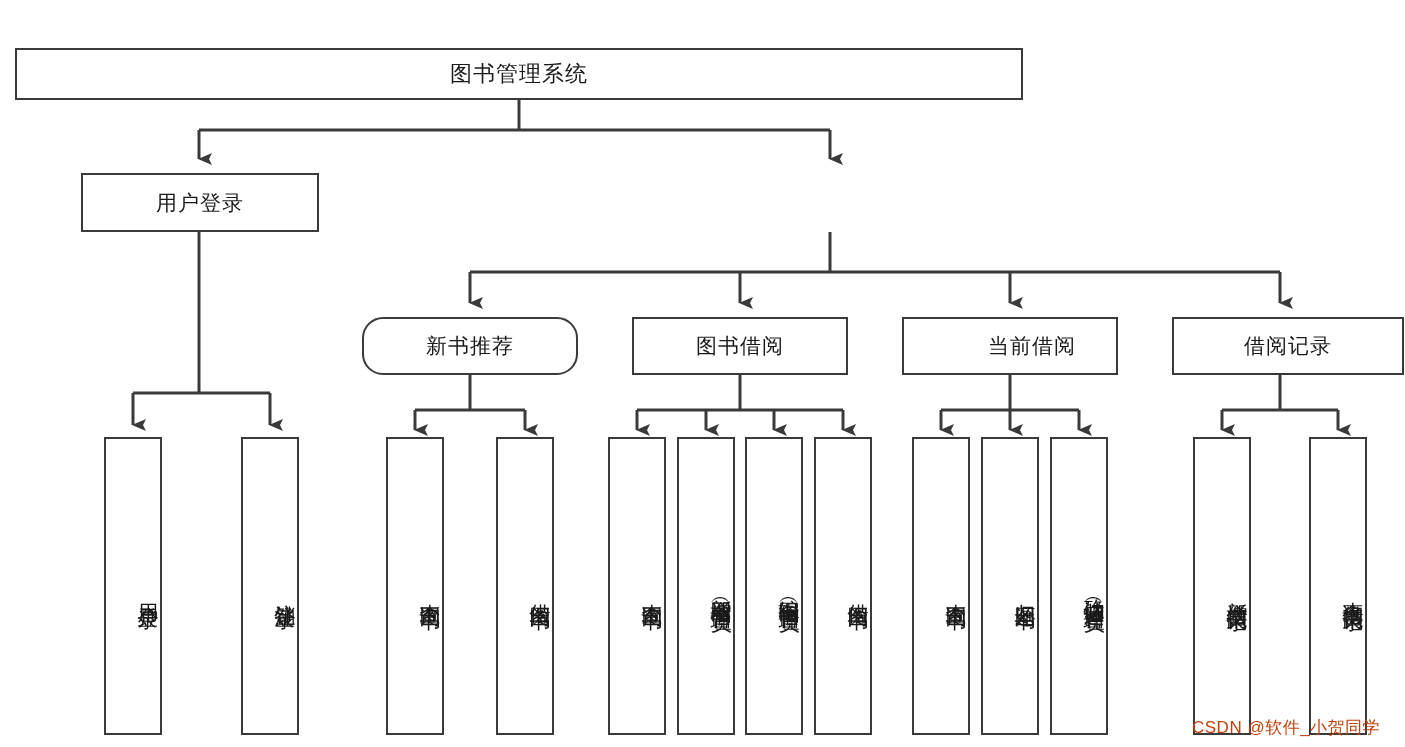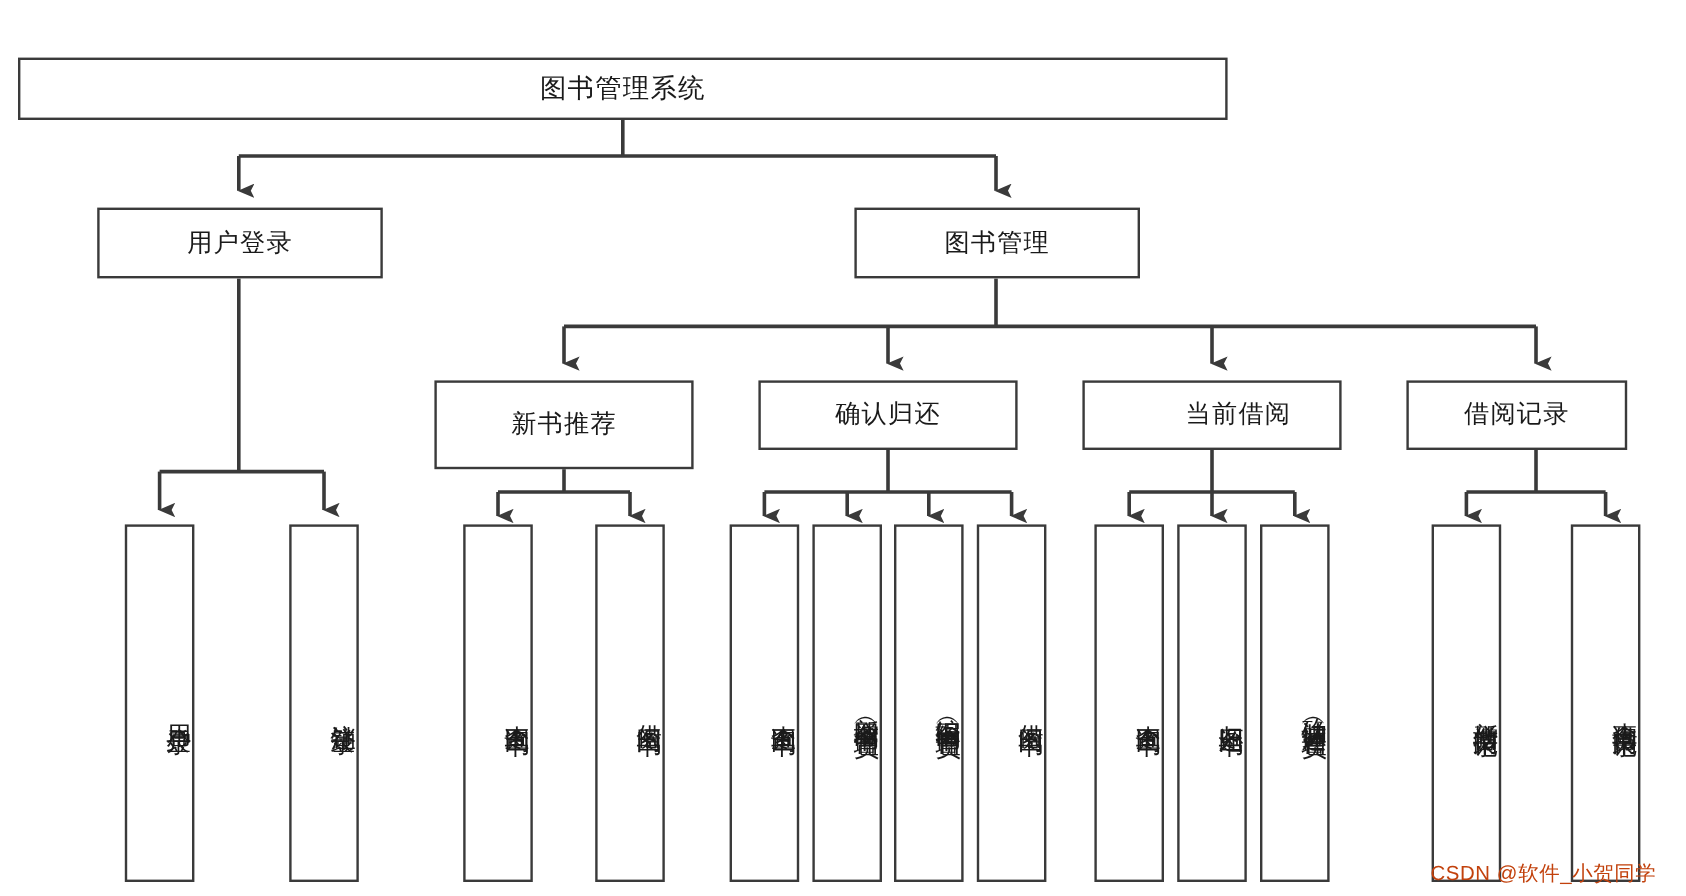--- a/index.html
+++ b/index.html
@@ -132,29 +132,28 @@
       <path d="M 1222 410 L 1338 410"></path>
       <path d="M 1222 410 L 1222 430" marker-end="url(#arrow)"></path>
       <path d="M 1338 410 L 1338 430" marker-end="url(#arrow)"></path>
     </g>
   </svg>
 
   <div class="node node-h node-root" style="left:15px; top:14px; width:1008px; height:52px;margin-top:34px;">图书管理系统</div>
 
   <div class="node node-h" style="left:81px; top:173px; width:238px; height:59px;">用户登录</div>
 
-  <div class="node node-h" style="left:712px; top:173px; width:238px; height:59px;">图书管理</div>
 
-  <div class="node node-h" style="left:362px; top:317px; width:216px; height:74px;">新书推荐</div>
+  <div class="node node-h" style="left:362px; top:317px; width:216px; height:58px;border-radius:21px;">新书推荐</div>
 
-  <div class="node node-h" style="left:632px; top:317px; width:216px; height:58px;">确认归还</div>
+  <div class="node node-h" style="left:632px; top:317px; width:216px; height:58px;">图书借阅</div>
 
   <div class="node node-h" style="left:902px; top:317px; width:216px; height:58px;padding-left:44px;">当前借阅</div>
 
-  <div class="node node-h" style="left:1172px; top:317px; width:184px; height:58px;">借阅记录</div>
+  <div class="node node-h" style="left:1172px; top:317px; width:232px; height:58px;">借阅记录</div>
 
   <div class="node node-v" style="left:104px; top:437px; width:58px; height:298px;">
     <span class="vtext">用户登录</span>
   </div>
   <div class="node node-v" style="left:241px; top:437px; width:58px; height:298px;">
     <span class="vtext">注销登录</span>
   </div>
 
   <div class="node node-v" style="left:386px; top:437px; width:58px; height:298px;">
     <span class="vtext">查询图书</span>

